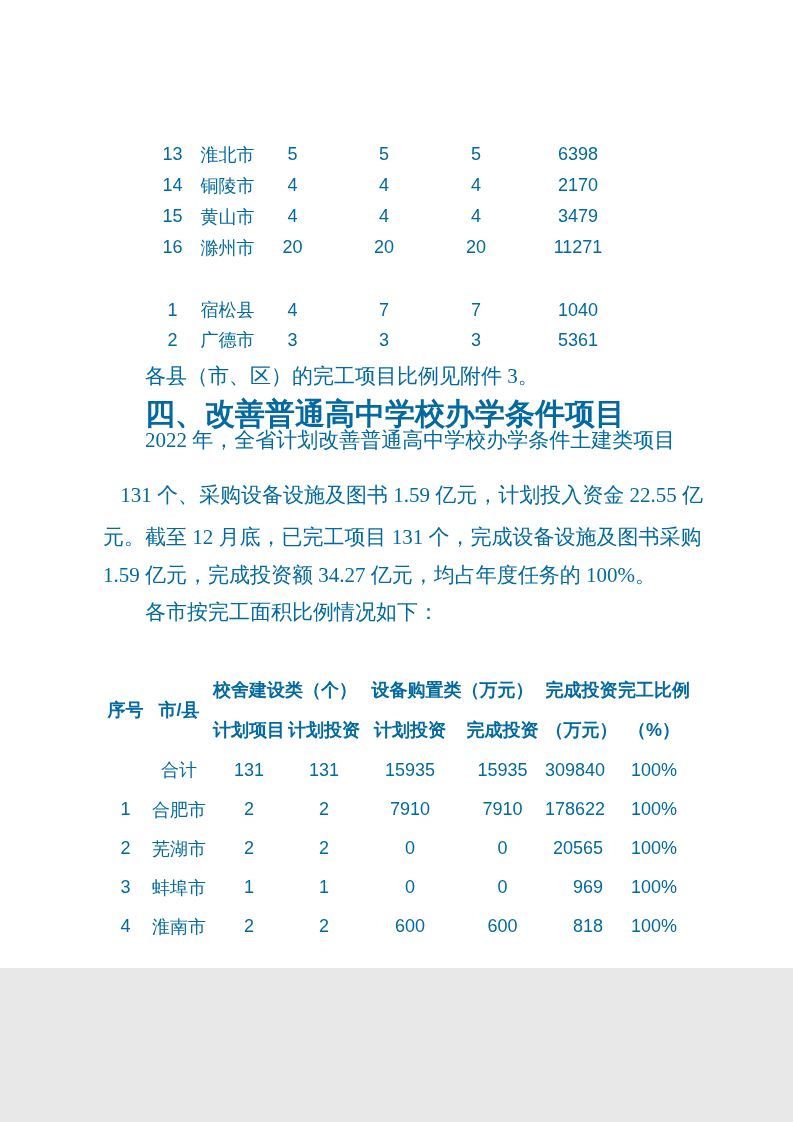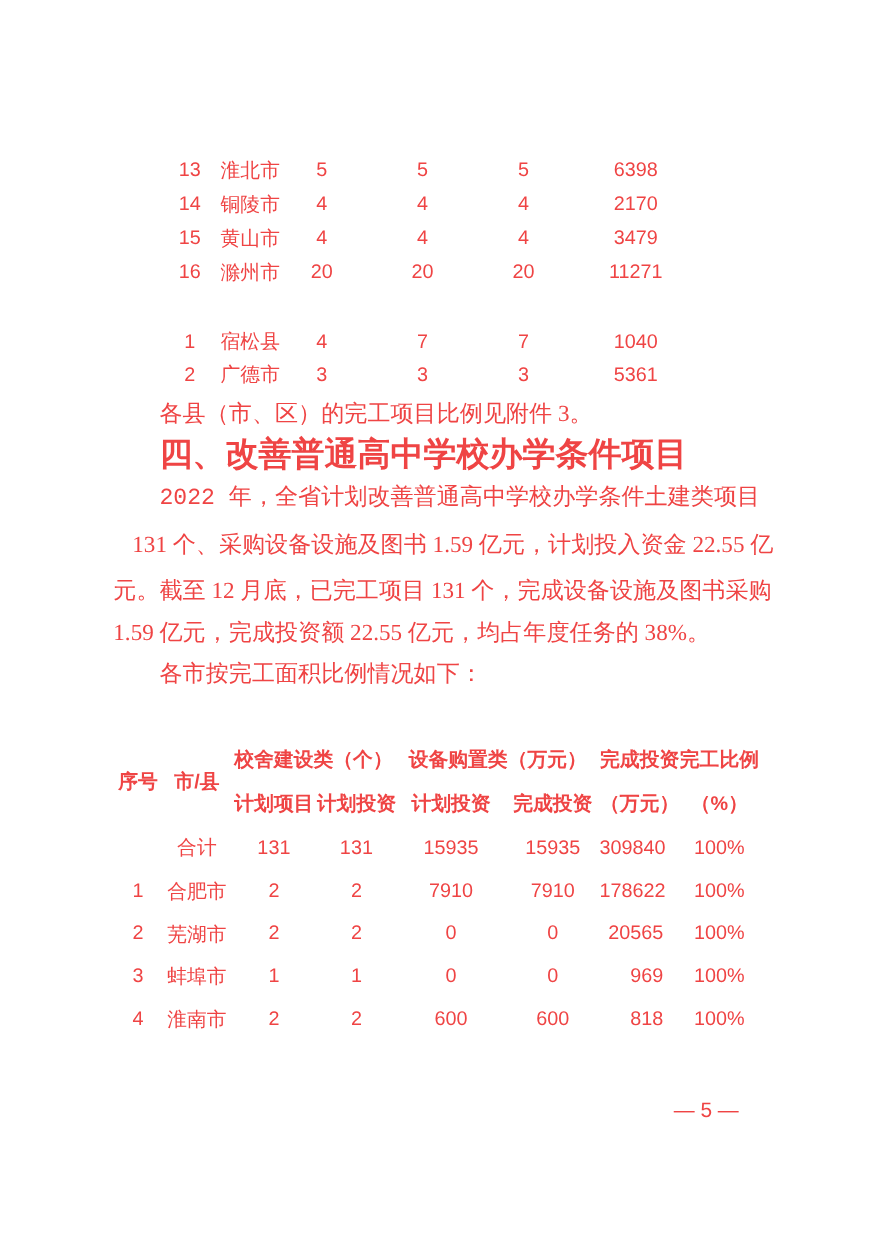--- a/index.html
+++ b/index.html
@@ -1,22 +1,22 @@
 <!DOCTYPE html>
 <html><head>
 <meta charset="utf-8">
 <style>
   * { margin:0; padding:0; box-sizing:border-box; }
   html,body { background:#e8e8e8; }
   .page {
     position:relative;
-    width:793px; height:1122px;
+    width:793px; height:968px;
     margin:0 auto;
     background:#ffffff;
-    color:#ef4444;
+    color:#0369a1;
     font-family:"Liberation Serif","DejaVu Serif",serif;
     overflow:hidden;
   }
   table { border-collapse:collapse; table-layout:fixed; }
   td,th { padding:0; font-weight:normal; text-align:center; white-space:nowrap; overflow:hidden; font-family:"Liberation Sans","DejaVu Sans",sans-serif; }
 
   
   .upper-table { position:absolute; left:145px; top:139px; width:497px; font-size:18px; }
   .upper-table col.c-no   { width:55px; }
   .upper-table col.c-city { width:55px; }
@@ -26,21 +26,21 @@
   .upper-table col.c-v4   { width:128px; }
   .upper-table tr        { height:31px; }
   .upper-table tr.spacer { height:32px; }
   .upper-table tr.h30    { height:30px; }
 
   
   .textline { position:absolute; left:103px; width:600px; height:40px; line-height:40px; font-size:21px; white-space:nowrap; }
   .indent   { padding-left:42px; }
   .note-line       { top:356px; }
   .section-heading { top:394px; font-weight:bold; font-size:30px; font-family:"Liberation Sans","DejaVu Sans",sans-serif; }
-  .para-l1 { top:434px;font-family:Liberation Mono, monospace; }
+  .para-l1 { top:420px; }
   .para-l2 { top:475px;text-align:right; }
   .para-l3 { top:517px;font-family:Liberation Serif, serif; }
   .para-l4 { top:555px; }
   .intro-line { top:592px; }
 
   
   .lower-table { position:absolute; left:103px; top:670px; width:587px; font-size:18px; }
   .lower-table col.c-serial { width:45px; }
   .lower-table col.c-region { width:62px; }
   .lower-table col.c-pp     { width:78px; }
@@ -125,21 +125,21 @@
         <td>5361</td>
       </tr>
     </tbody>
   </table>
 
   <div class="textline note-line indent">各县（市、区）的完工项目比例见附件 3。</div>
   <div class="textline section-heading indent">四、改善普通高中学校办学条件项目</div>
   <div class="textline para-l1 indent">2022 年，全省计划改善普通高中学校办学条件土建类项目</div>
   <div class="textline para-l2">131 个、采购设备设施及图书 1.59 亿元，计划投入资金 22.55 亿</div>
   <div class="textline para-l3">元。截至 12 月底，已完工项目 131 个，完成设备设施及图书采购</div>
-  <div class="textline para-l4">1.59 亿元，完成投资额 22.55 亿元，均占年度任务的 38%。</div>
+  <div class="textline para-l4">1.59 亿元，完成投资额 34.27 亿元，均占年度任务的 100%。</div>
   <div class="textline intro-line indent">各市按完工面积比例情况如下：</div>
 
   <table class="lower-table">
     <colgroup>
       <col class="c-serial">
         <col class="c-region">
         <col class="c-pp">
         <col class="c-cp">
         <col class="c-pi">
         <col class="c-ci">

